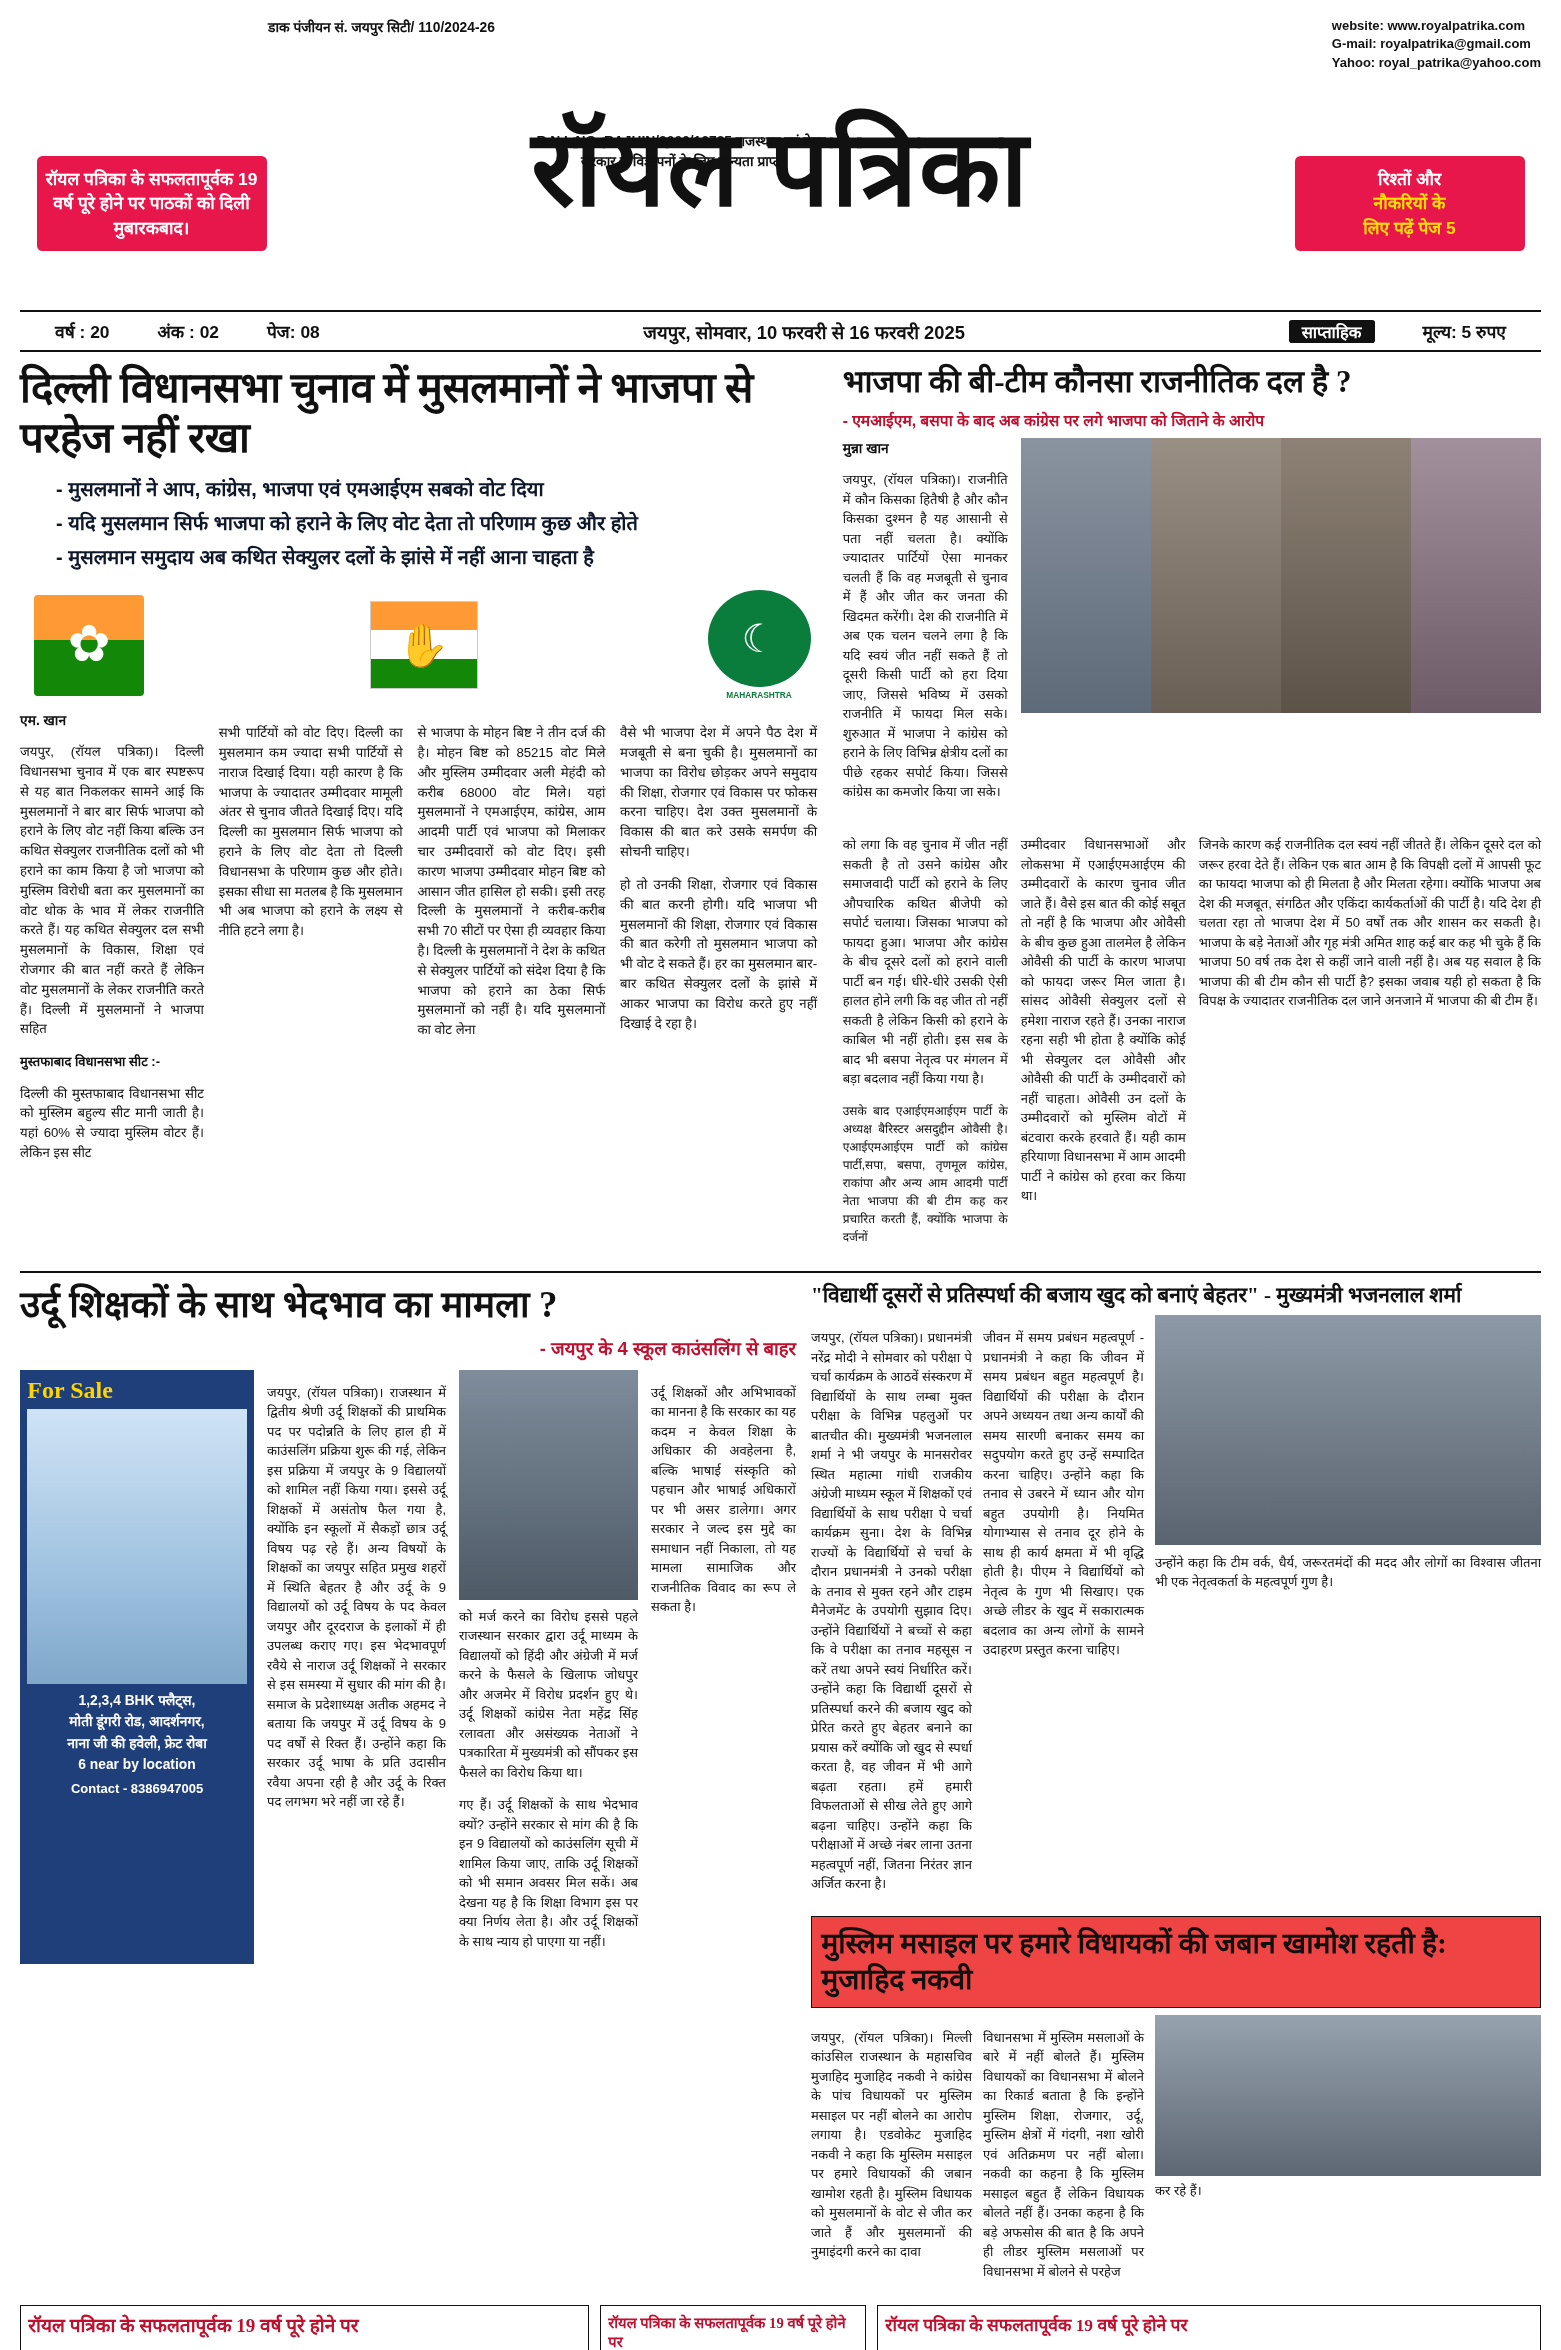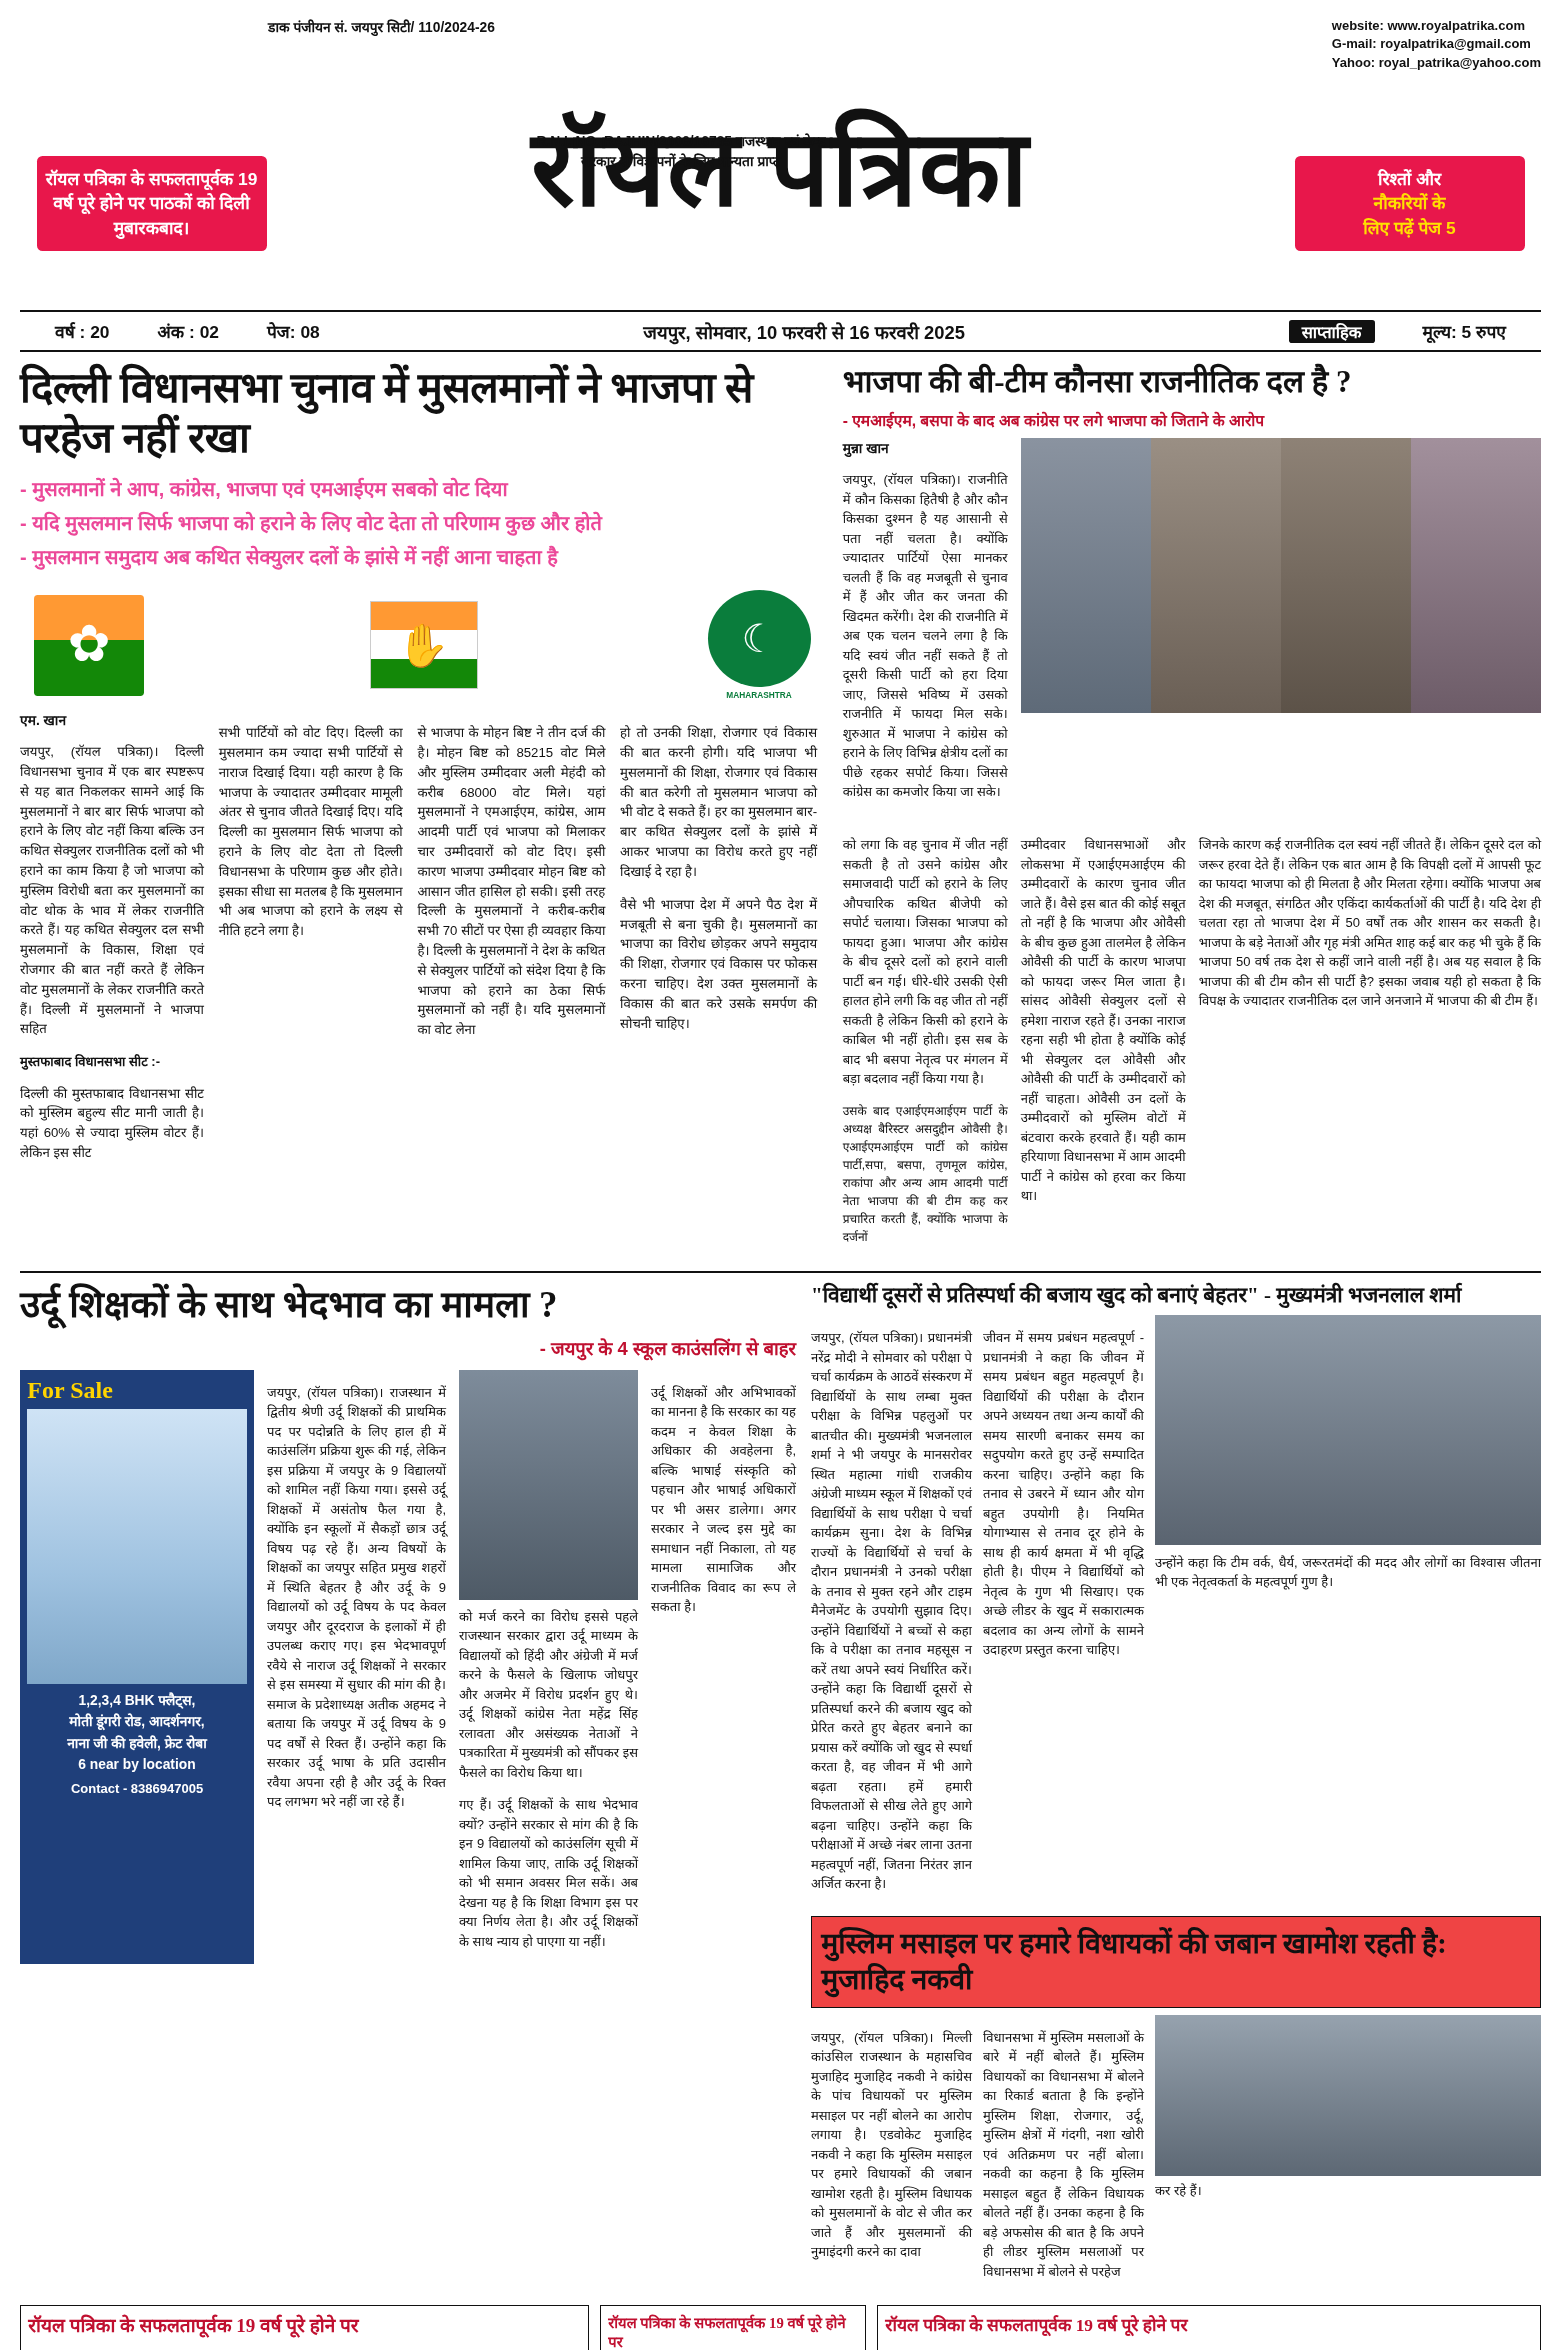--- a/index.html
+++ b/index.html
@@ -31,21 +31,21 @@
   .strip { margin-top:9.2px; border-top:2.8px solid #111; border-bottom:2.8px solid #111; padding:6.4px 11px; display:flex; align-items:center; font-size:17.4px; font-weight:bold; }
   .strip .cell { padding:0 24px; }
   .strip .center { flex:1; text-align:center; font-size:18.4px; }
   .strip .tagbox { background:#111; color:#fff; padding:2.8px 13px; border-radius:2.8px; font-size:16.5px; }
 
   
   .lead { display:flex; gap:14.7px; margin-top:11px; }
   .lead-left { width:808px; }
   .lead-right { flex:1; }
   .h1 { font-family:"Liberation Serif", serif; font-size:42px; font-weight:bold; line-height:1.2; letter-spacing:-0.5px; }
-  .bullets { margin-top:9.2px; font-size:20px; font-weight:bold; line-height:1.6; color:#ec4899; }
+  .bullets { margin-top:9.2px; font-size:20px; font-weight:bold; line-height:1.6; color:#0f172a;margin-left:36px; }
   .bullets div { margin-bottom:1.8px; }
   .h2 { font-family:"Liberation Serif", serif; font-size:31px; font-weight:bold; line-height:1.25; }
   .subdeck { font-size:15.6px; font-weight:bold; color:#c01030; margin-top:7.3px; }
 
   
   .logorow { display:flex; align-items:center; justify-content:space-between; margin-top:13px; height:119px; }
   .logobox { width:138px; height:110px; display:flex; flex-direction:column; align-items:center; justify-content:center; }
   .bjp { width:110px; height:101px; background:linear-gradient(180deg,#ff9933 0%,#ff9933 45%,#138808 45%,#138808 100%); border-radius:3.7px; position:relative; }
   .bjp:after { content:"\273F"; position:absolute; left:50%; top:48%; transform:translate(-50%,-50%); font-size:51px; color:#fff; }
   .aap { font-size:46px; font-weight:bold; color:#1e6fbf; line-height:1; }
@@ -156,22 +156,22 @@
           <div class="byline" style="font-size:13px; margin-top:3.7px;">मुस्तफाबाद विधानसभा सीट :-</div>
           <p class="cols" style="font-size:13.2px;">दिल्ली की मुस्तफाबाद विधानसभा सीट को मुस्लिम बहुल्य सीट मानी जाती है। यहां 60% से ज्यादा मुस्लिम वोटर हैं। लेकिन इस सीट</p>
         </div>
         <div style="width:184px;">
           <p class="cols" style="font-size:13.2px;">सभी पार्टियों को वोट दिए। दिल्ली का मुसलमान कम ज्यादा सभी पार्टियों से नाराज दिखाई दिया। यही कारण है कि भाजपा के ज्यादातर उम्मीदवार मामूली अंतर से चुनाव जीतते दिखाई दिए। यदि दिल्ली का मुसलमान सिर्फ भाजपा को हराने के लिए वोट देता तो दिल्ली विधानसभा के परिणाम कुछ और होते। इसका सीधा सा मतलब है कि मुसलमान भी अब भाजपा को हराने के लक्ष्य से नीति हटने लगा है।</p>
         </div>
         <div style="width:188px;">
           <p class="cols" style="font-size:13.2px;">से भाजपा के मोहन बिष्ट ने तीन दर्ज की है। मोहन बिष्ट को 85215 वोट मिले और मुस्लिम उम्मीदवार अली मेहंदी को करीब 68000 वोट मिले। यहां मुसलमानों ने एमआईएम, कांग्रेस, आम आदमी पार्टी एवं भाजपा को मिलाकर चार उम्मीदवारों को वोट दिए। इसी कारण भाजपा उम्मीदवार मोहन बिष्ट को आसान जीत हासिल हो सकी। इसी तरह दिल्ली के मुसलमानों ने करीब-करीब सभी 70 सीटों पर ऐसा ही व्यवहार किया है। दिल्ली के मुसलमानों ने देश के कथित से सेक्युलर पार्टियों को संदेश दिया है कि भाजपा को हराने का ठेका सिर्फ मुसलमानों को नहीं है। यदि मुसलमानों का वोट लेना</p>
         </div>
         <div style="width:197px;">
+          <p class="cols" style="font-size:13.2px;">वैसे भी भाजपा देश में अपने पैठ देश में मजबूती से बना चुकी है। मुसलमानों का भाजपा का विरोध छोड़कर अपने समुदाय की शिक्षा, रोजगार एवं विकास पर फोकस करना चाहिए। देश उक्त मुसलमानों के विकास की बात करे उसके समर्पण की सोचनी चाहिए।</p>
           <p class="cols" style="font-size:13.2px;">हो तो उनकी शिक्षा, रोजगार एवं विकास की बात करनी होगी। यदि भाजपा भी मुसलमानों की शिक्षा, रोजगार एवं विकास की बात करेगी तो मुसलमान भाजपा को भी वोट दे सकते हैं। हर का मुसलमान बार-बार कथित सेक्युलर दलों के झांसे में आकर भाजपा का विरोध करते हुए नहीं दिखाई दे रहा है।</p>
-          <p class="cols" style="font-size:13.2px;">वैसे भी भाजपा देश में अपने पैठ देश में मजबूती से बना चुकी है। मुसलमानों का भाजपा का विरोध छोड़कर अपने समुदाय की शिक्षा, रोजगार एवं विकास पर फोकस करना चाहिए। देश उक्त मुसलमानों के विकास की बात करे उसके समर्पण की सोचनी चाहिए।</p>
         </div>
       </div>
     </div>
 
     <div class="lead-right">
       <div class="h2">भाजपा की बी-टीम कौनसा राजनीतिक दल है ?</div>
       <div class="subdeck">- एमआईएम, बसपा के बाद अब कांग्रेस पर लगे भाजपा को जिताने के आरोप</div>
 
       <div style="display:flex; gap:13px; margin-top:7.3px;">
         <div style="width:165px;">

